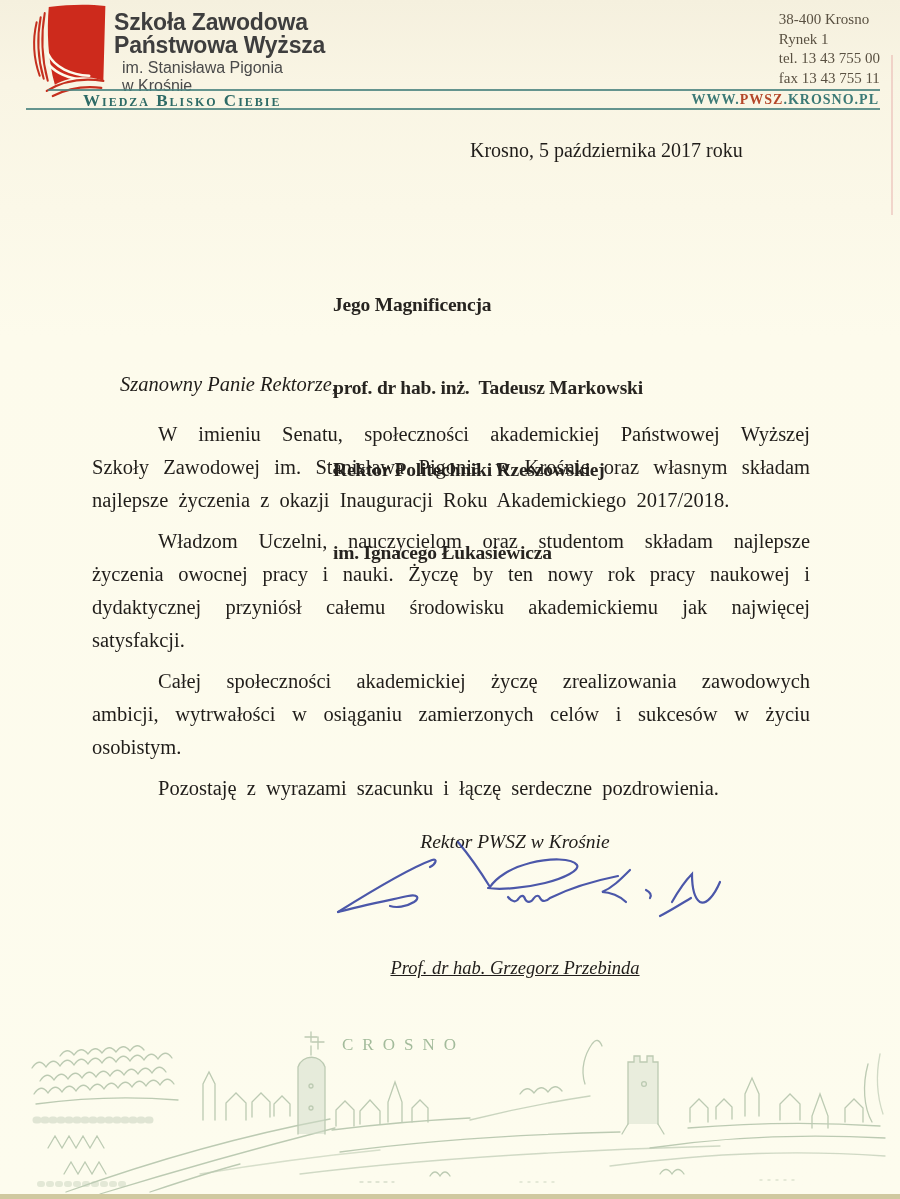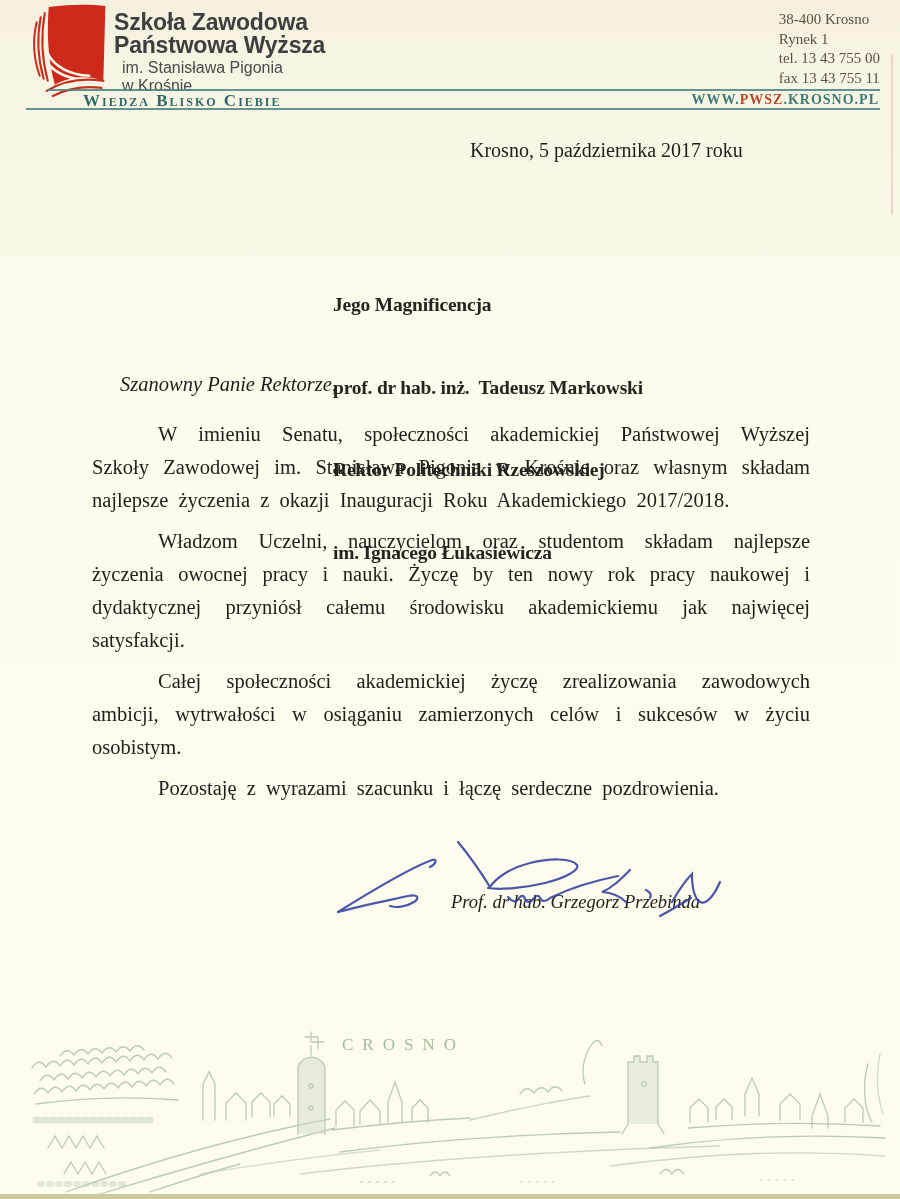--- a/index.html
+++ b/index.html
@@ -21,21 +21,21 @@
   .website .hl{color:#b5472a;}
   .scan-line{position:absolute;left:891px;top:55px;width:2px;height:160px;background:rgba(228,160,160,0.4);}
   
   .dateline{position:absolute;left:470px;top:139px;font-size:20px;}
   .recipient{position:absolute;left:333px;top:236px;font-size:19.5px;font-weight:bold;line-height:27.5px;white-space:pre;color:#272420;letter-spacing:-0.2px;}
   .salutation{position:absolute;left:120px;top:373px;font-size:20.5px;font-style:italic;text-align:right;}
   .bodytext{position:absolute;left:84px;top:410px;width:734px;font-size:20.5px;line-height:33px;text-align:justify;word-spacing:5px;}
   .bodytext p{margin:8px;text-indent:66px;}
   
   .sig-title{position:absolute;left:330px;top:831px;width:370px;text-align:center;font-style:italic;font-size:19.5px;z-index:1;}
-  .sig-name{position:absolute;left:330px;top:892px;width:370px;text-align:right;font-style:italic;font-size:18.5px;z-index:1;}
+  .sig-name{position:absolute;left:330px;top:958px;width:370px;text-align:center;font-style:italic;font-size:18.5px;z-index:1;text-decoration:underline;}
   .sig-svg{position:absolute;left:325px;top:838px;z-index:2;}
   
   .engraving{position:absolute;left:0;top:1024px;}
   .bottom-strip{position:absolute;left:0;right:0;bottom:0;height:5px;background:#d0c9a0;}
 </style>
 </head>
 <body>
 
 <div class="page">
 
@@ -87,20 +87,21 @@
 
   <div class="salutation">Szanowny Panie Rektorze,</div>
 
   <div class="bodytext">
     <p>W imieniu Senatu, społeczności akademickiej Państwowej Wyższej Szkoły Zawodowej im. Stanisława Pigonia w Krośnie oraz własnym składam najlepsze życzenia z okazji Inauguracji Roku Akademickiego 2017/2018.</p>
     <p>Władzom Uczelni, nauczycielom oraz studentom składam najlepsze życzenia owocnej pracy i nauki. Życzę by ten nowy rok pracy naukowej i dydaktycznej przyniósł całemu środowisku akademickiemu jak najwięcej satysfakcji.</p>
     <p>Całej społeczności akademickiej życzę zrealizowania zawodowych ambicji, wytrwałości w osiąganiu zamierzonych celów i sukcesów w życiu osobistym.</p>
     <p>Pozostaję z wyrazami szacunku i łączę serdeczne pozdrowienia.</p>
   </div>
 
+  <div class="sig-title">Rektor PWSZ w Krośnie</div>
 
   <svg class="sig-svg" width="440" height="95" viewBox="0 0 440 95">
     <g stroke="#2c3b9e" stroke-width="2.2" fill="none" stroke-linecap="round" opacity="0.85">
       <path d="M13,74 C45,54 85,30 107,22 C113,20 111,26 105,29"></path>
       <path d="M13,74 C35,68 65,62 83,58 C93,56 95,60 89,64 C81,69 71,70 65,68"></path>
       <path d="M133,4 C143,16 157,36 165,49 C171,40 185,30 205,25 C225,20 247,20 252,27 C255,32 240,40 220,45 C200,50 175,52 163,50"></path>
       <path d="M183,59 C187,64 191,65 194,60 C196,57 199,57 200,61 C202,65 206,65 209,60 C211,57 214,57 215,60 C217,64 221,64 225,60 C245,50 273,42 293,38"></path>
       <path d="M305,32 C295,42 287,50 277,54 C285,54 295,58 301,64"></path>
       <path d="M321,52 C325,54 327,57 325,60"></path>
       <path d="M347,64 C355,50 363,40 367,36 C367,48 369,60 375,64 C381,67 389,58 395,44"></path>

